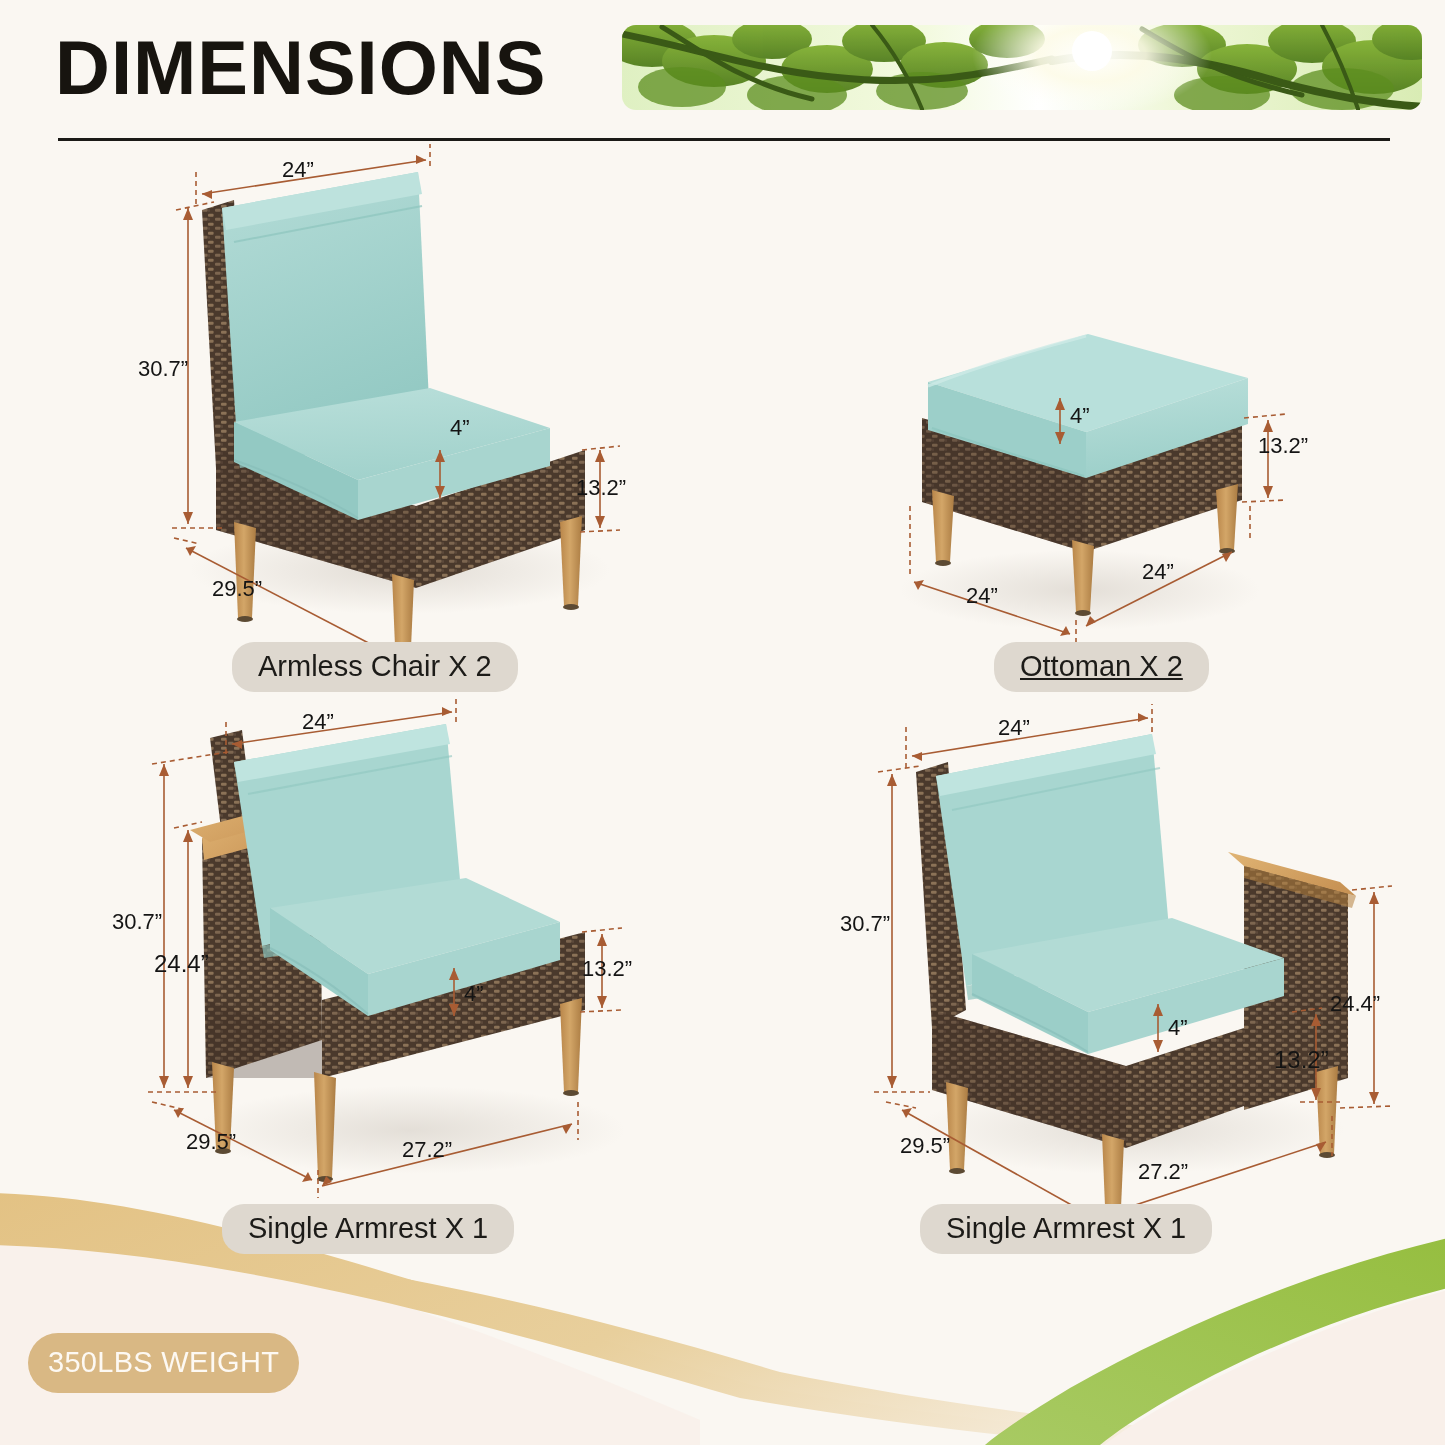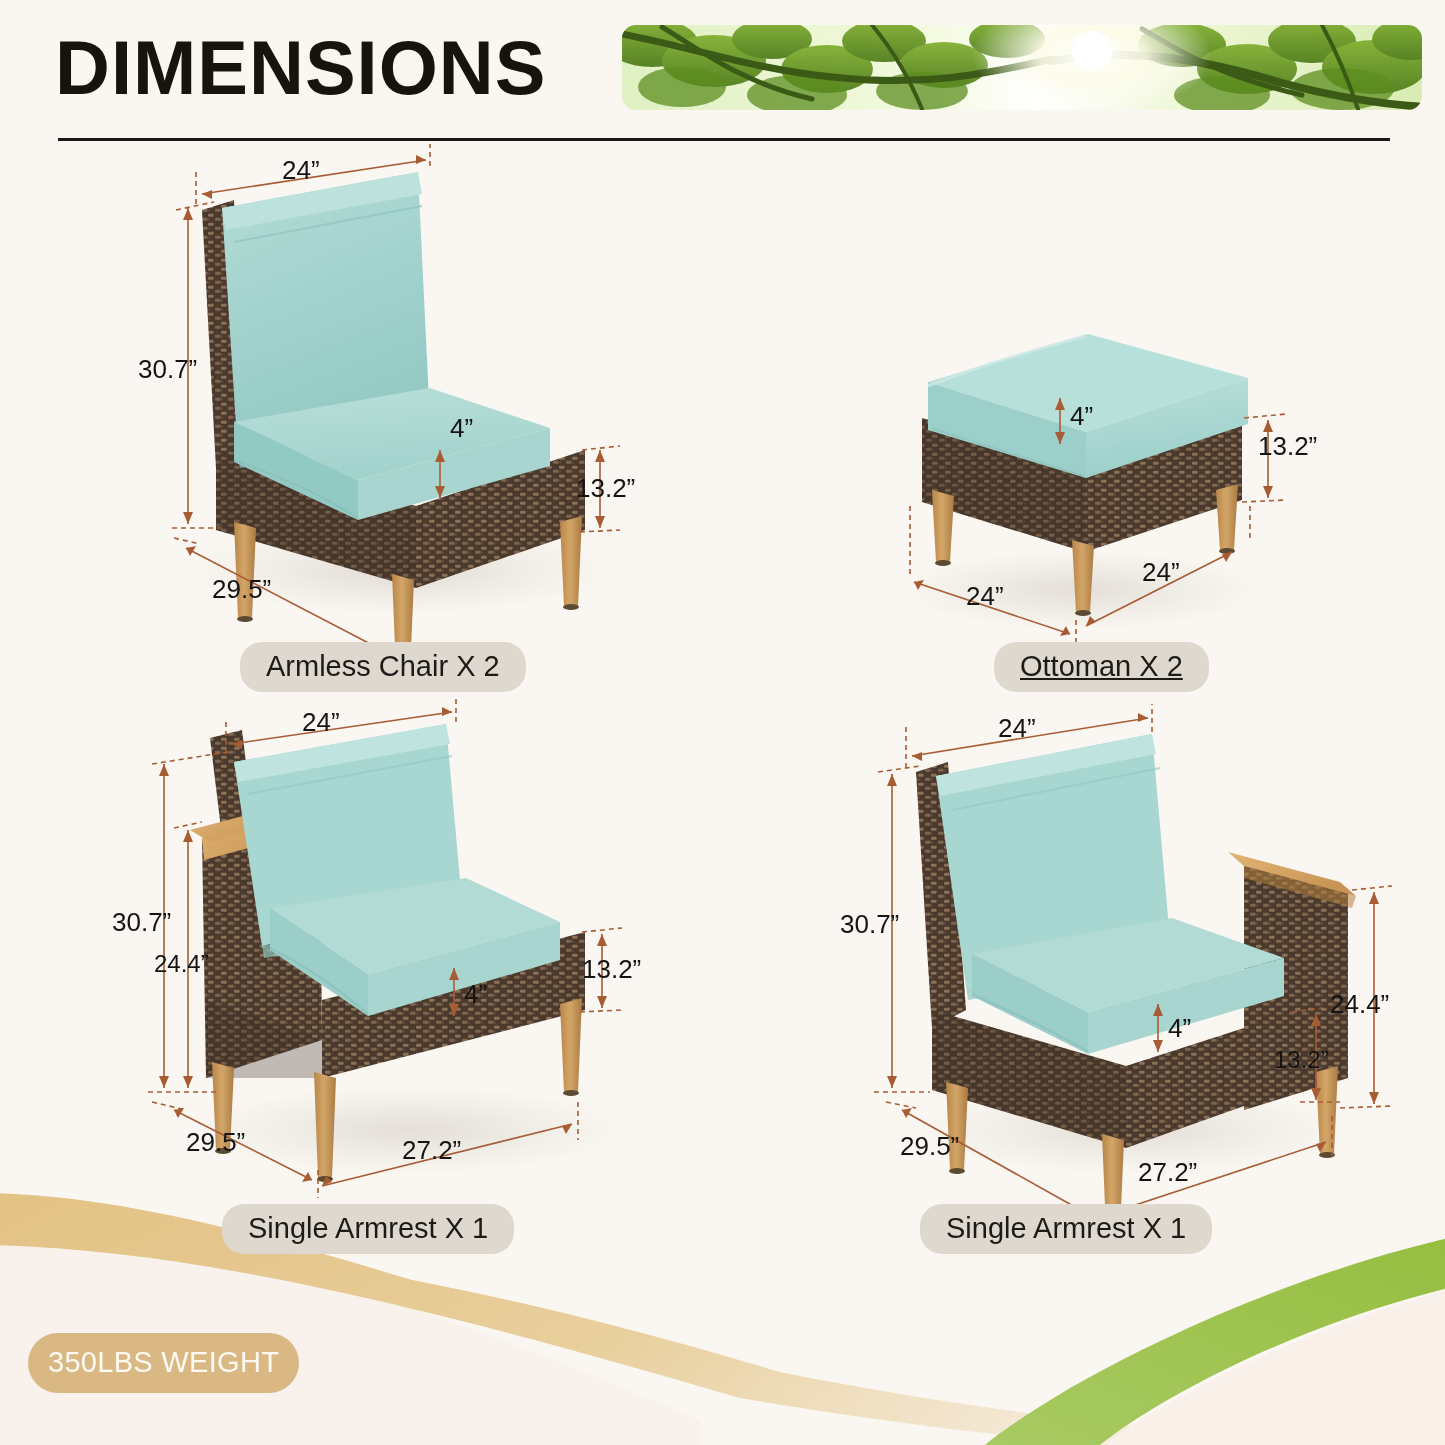--- a/index.html
+++ b/index.html
@@ -39,21 +39,21 @@
     position: absolute;
     background: #ded8cf; color: #1c1b18;
     border-radius: 22px; padding: 7px 26px 9px 26px;
     font-size: 29px; line-height: 34px; white-space: nowrap;
     font-family: "Liberation Sans", sans-serif;
   }
 
   
   .dim {
     position: absolute; color: #141414;
-    font-size: 26px; line-height: 28px; white-space: nowrap;
+    font-size: 22px; line-height: 28px; white-space: nowrap;
     font-family: "Liberation Sans", sans-serif;
   }
   .dim.sm { font-size: 24px; }
 
   
   .weight-badge {
     position: absolute; left: 28px; top: 1333px;
     background: #d9b884; color: #fdf9f3;
     border-radius: 30px; padding: 10px 20px 12px 20px;
     font-size: 29px; line-height: 38px; letter-spacing: .3px;
@@ -251,21 +251,21 @@
         <polygon points="252,500 242,502 248,492"></polygon>
       </g>
     </svg>
 
     <div class="dim" style="left:152px; top:6px;">24”</div>
     <div class="dim" style="left:8px; top:205px;">30.7”</div>
     <div class="dim" style="left:320px; top:264px;">4”</div>
     <div class="dim" style="left:446px; top:324px;">13.2”</div>
     <div class="dim" style="left:82px; top:425px;">29.5”</div>
 
-    <div class="pill" style="left:110px; top:492px;">Armless Chair X 2</div>
+    <div class="pill" style="left:102px; top:492px;">Armless Chair X 2</div>
   </div>
 
   <div class="cell" style="left:880px; top:290px; width:420px; height:400px;">
     <svg class="stage" width="420" height="400" viewBox="0 0 420 400">
       <defs>
         <linearGradient id="cuO" x1="0" y1="0" x2="0.2" y2="1">
           <stop offset="0%" stop-color="#bbe0db"></stop>
             <stop offset="100%" stop-color="#9ccfc9"></stop>
         </linearGradient>
         <pattern id="wickO" width="13" height="9" patternUnits="userSpaceOnUse">

